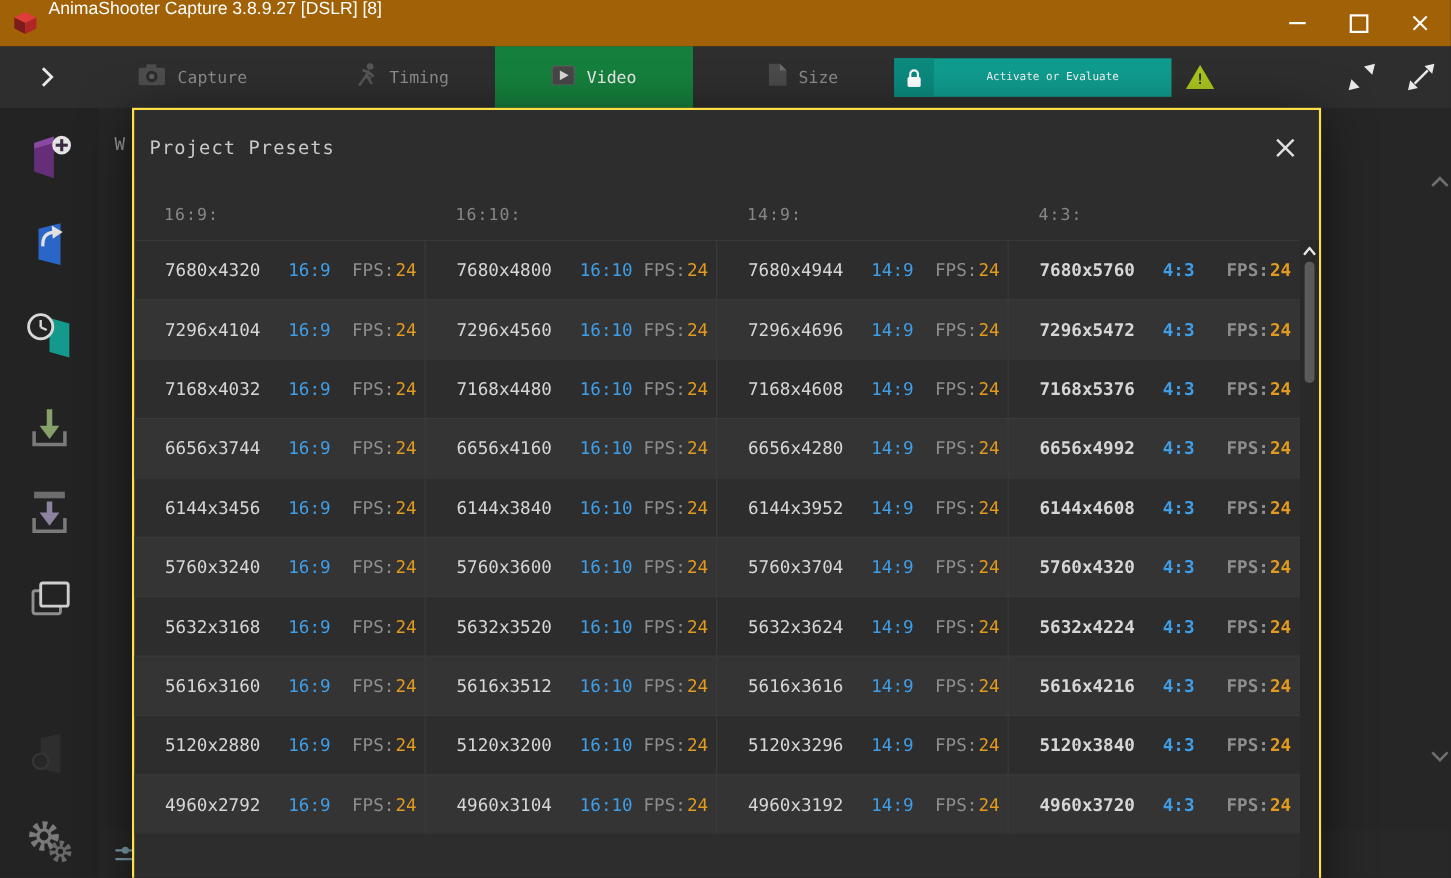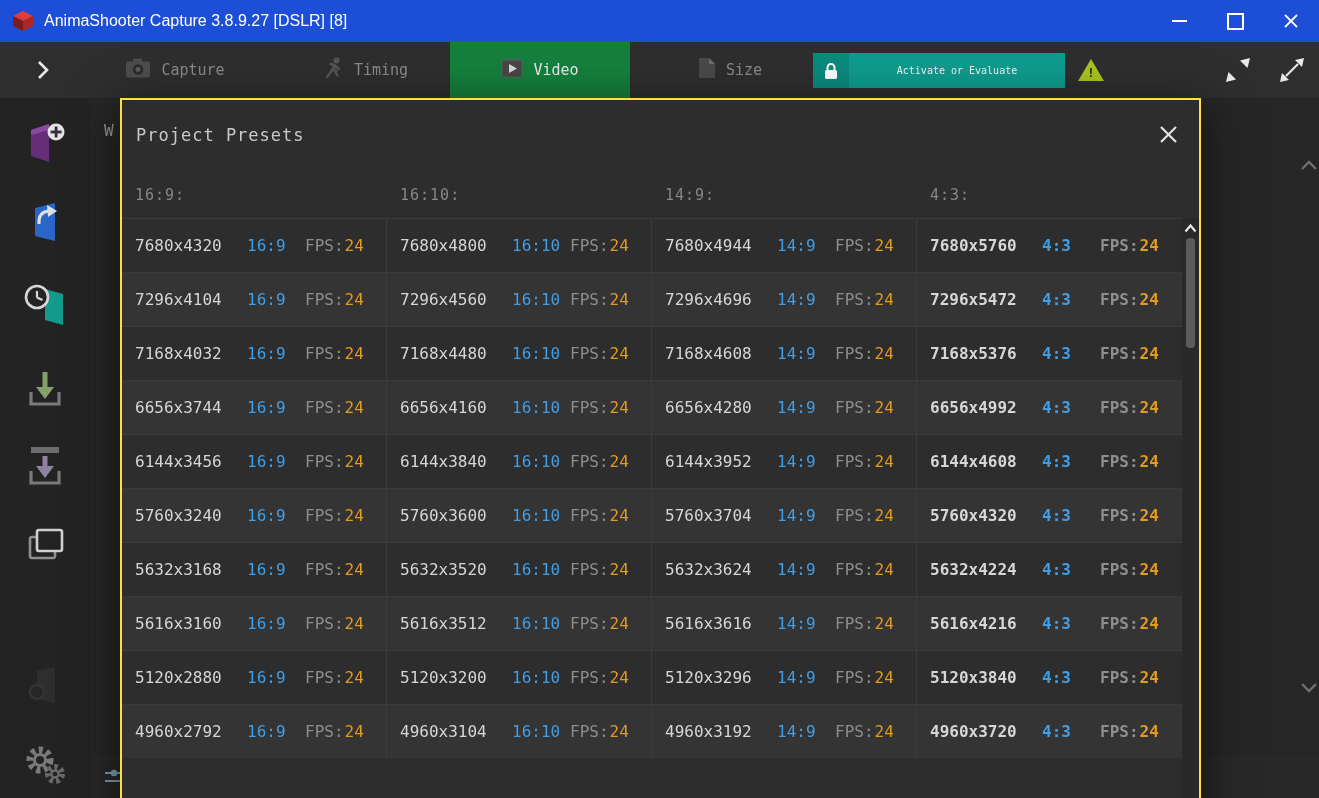--- a/index.html
+++ b/index.html
@@ -2,22 +2,22 @@
 <html><head>
 <meta charset="utf-8">
 <style>
   html,body{margin:0;padding:0;}
   body{
     position:relative;width:1319px;height:798px;overflow:hidden;
     background:#262626;font-family:"DejaVu Sans Mono",monospace;
     -webkit-font-smoothing:antialiased;
   }
   
-  .titlebar{position:absolute;left:0;top:0;width:100%;height:42px;background:#1d4ed8;
-    display:flex;align-items:center;z-index:30;}
+  .titlebar{position:absolute;left:0;top:0;width:100%;height:42px;background:#a16207;
+    display:flex;z-index:30;}
   .app-logo{margin-left:12px;display:flex;align-items:center;}
   .app-title{color:#ffffff;font-family:"Liberation Sans",sans-serif;font-size:16px;margin-left:10px;}
   .win-controls{margin-left:auto;display:flex;height:100%;}
   .win-btn{width:56px;height:100%;display:flex;align-items:center;justify-content:center;cursor:default;}
   .min-glyph{display:block;width:15px;height:2px;background:#fff;}
   .max-glyph{display:block;width:13px;height:13px;border:2px solid #fff;}
   
   .toolbar{position:absolute;left:0;top:42px;width:100%;height:56px;background:#2e2e2e;z-index:5;}
   .sidebar-toggle{position:absolute;left:36px;top:17px;}
   .tab{position:absolute;top:0;height:56px;display:flex;align-items:center;justify-content:center;gap:10px;}
@@ -42,25 +42,25 @@
   
   .bg-clip-label{position:absolute;left:104px;top:121px;color:#9a9a9a;font-size:16px;z-index:6;}
   .bg-scroll-up{position:absolute;left:1300px;top:156px;z-index:6;}
   .bg-scroll-down{position:absolute;left:1300px;top:679px;z-index:6;}
   
   .dialog{position:absolute;left:120px;top:98px;width:1081px;height:758px;background:#2d2d2d;
     border:2px solid #fde047;box-sizing:border-box;box-shadow:0 10px 45px rgba(0,0,0,.6);z-index:20;}
   .dialog-title{position:absolute;left:14px;top:25px;color:#c9c9c9;font-size:17px;letter-spacing:1px;}
   .dialog-close{position:absolute;right:20px;top:23px;width:22px;height:22px;display:flex;align-items:center;justify-content:center;cursor:default;}
   .col-headers{position:absolute;left:0;right:17px;top:86px;display:flex;}
-  .col-header{width:25%;box-sizing:border-box;padding-left:13px;color:#878787;font-size:15px;letter-spacing:1px;}
+  .col-header{width:25%;box-sizing:border-box;padding-left:27px;color:#878787;font-size:15px;letter-spacing:1px;}
   .preset-grid{position:absolute;left:0;right:17px;top:118px;bottom:0;overflow:hidden;}
   .preset-row{display:flex;height:54px;box-sizing:border-box;border-top:1px solid #3a3a3a;}
   .preset-row:nth-child(even){background:#343434;}
-  .preset-cell{width:25%;box-sizing:border-box;display:flex;align-items:center;padding-left:13px;
+  .preset-cell{width:25%;box-sizing:border-box;display:flex;align-items:center;padding-left:28px;
     border-right:1px solid #3b3b3b;font-size:16px;cursor:default;}
   .preset-cell:last-child{border-right:none;font-weight:bold;}
   .res{width:112px;color:#d6d6d6;}
   .aspect{width:58px;color:#3f9ee8;}
   .fpsl{color:#8e8e8e;}
   .fpsv{color:#e29a1f;margin-left:1px;}
   .dialog-scrollbar{position:absolute;right:0;top:118px;bottom:0;width:17px;background:#292929;}
   .scroll-up{position:absolute;top:2px;left:0;width:17px;height:16px;display:flex;align-items:center;justify-content:center;}
   .scroll-thumb{position:absolute;top:20px;left:4px;width:9px;height:110px;background:#5b5b5b;border-radius:4px;}
   .scroll-down{position:absolute;bottom:3px;left:0;width:17px;height:18px;display:flex;align-items:center;justify-content:center;}

